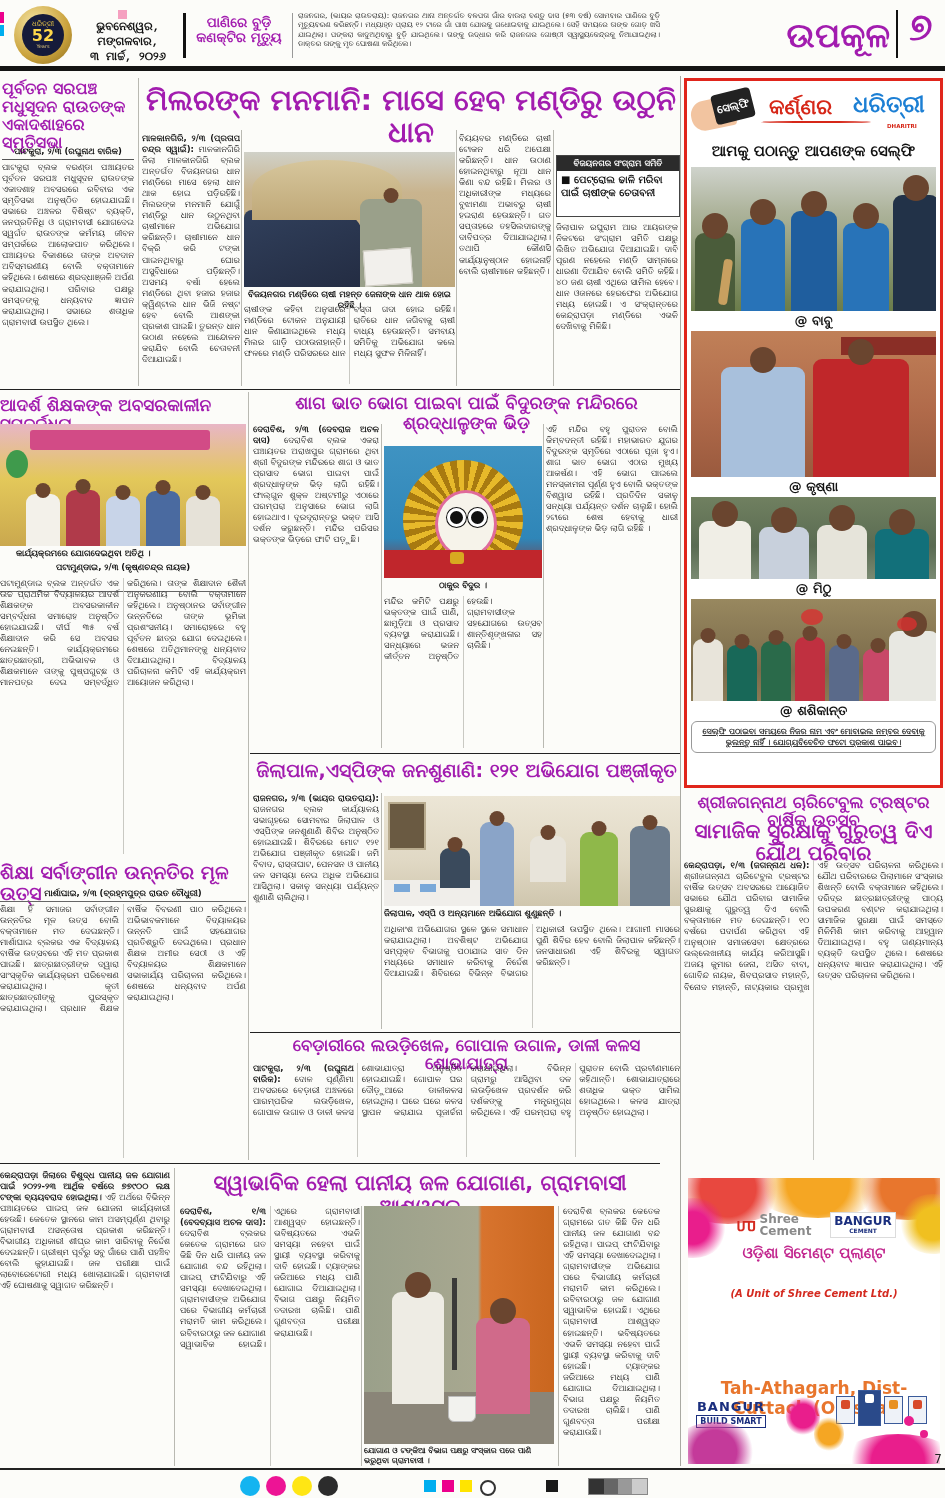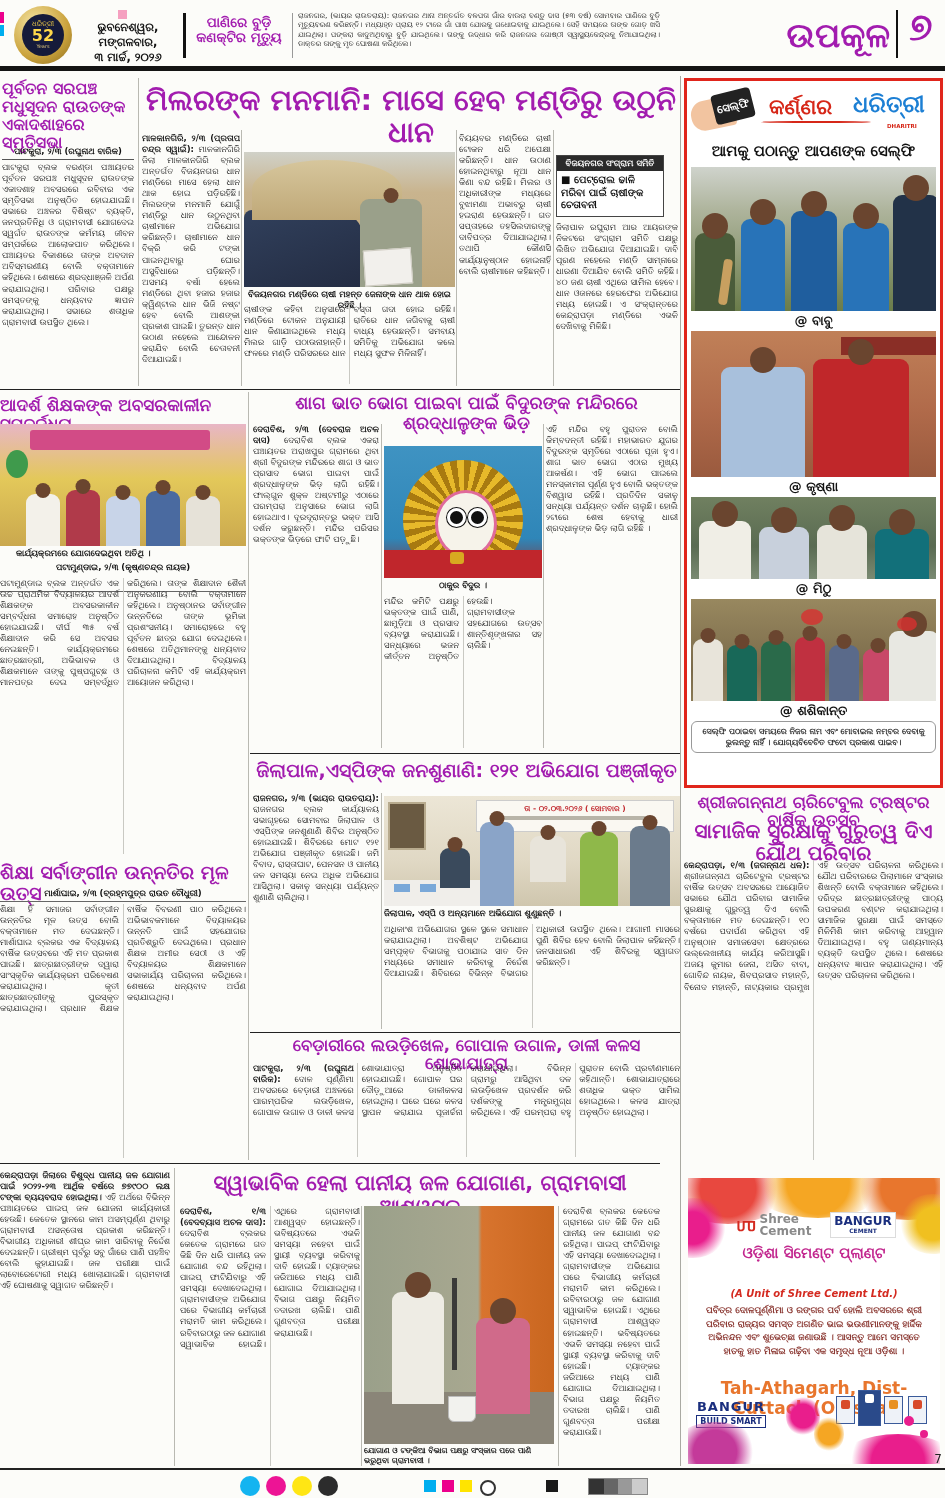--- a/index.html
+++ b/index.html
@@ -55,21 +55,21 @@
   <div class="abs" style="left:118px;top:10px;width:9px;height:9px;background:#f5a0c0;"></div>
 
   <div>
     <div class="logo-ring abs" style="left:14px;top:6px;">
       <div class="logo-core">
         <span style="font-size:7px;">ଧରିତ୍ରୀ</span>
         <span style="font-size:16px;font-weight:bold;">52</span>
         <span style="font-size:5px;color:#d9c27a;">Years</span>
       </div>
     </div>
-    <div class="abs ctr" style="left:76px;top:20px;width:104px;font-weight:bold;font-size:11.5px;line-height:1.3;">
+    <div class="abs ctr" style="left:76px;top:20px;width:104px;font-weight:bold;font-size:11.5px;line-height:1.3;font-family:Liberation Mono, monospace;">
       <div>ଭୁବନେଶ୍ୱର, ମଙ୍ଗଳବାର,</div>
       <div>୩ ମାର୍ଚ୍ଚ, ୨୦୨୬</div>
     </div>
     <div class="abs" style="left:183px;top:13px;width:3px;height:45px;background:#111;"></div>
     <div class="abs ctr hl" style="left:190px;top:15px;width:98px;font-size:13.5px;">
       <div>ପାଣିରେ ବୁଡ଼ି</div>
       <div>କଣକ୍ଟିର ମୃତ୍ୟୁ</div>
     </div>
     <div class="abs" style="left:292px;top:13px;width:1px;height:45px;background:#999;"></div>
     <div class="abs body-txt" style="left:298px;top:11px;width:362px;height:52px;font-size:7.3px;overflow:hidden;">ରାଜନଗର, (ଭାୟର ରାଉତରାୟ): ରାଜନଗର ଥାନା ଅନ୍ତର୍ଗତ ବଳପତା ଗାଁର ବାଉରା ବଣ୍ଡୁ ଦାସ (୫୩ ବର୍ଷ) ସୋମବାର ପାଣିରେ ବୁଡ଼ି ମୃତ୍ୟୁବରଣ କରିଛନ୍ତି। ମଧ୍ୟାହ୍ନ ପ୍ରାୟ ୧୨ ଟାରେ ଗାଁ ପାଖ ଯୋରକୁ ଗଧୋଇବାକୁ ଯାଇଥିଲେ। ସେହି ସମୟରେ ତାଙ୍କ ଗୋଡ଼ ଖସି ଯାଇଥିଲା। ପଙ୍କରା କାଦୁଅଥିବାରୁ ବୁଡ଼ି ଯାଇଥିଲେ। ତାଙ୍କୁ ଉଦ୍ଧାର କରି ରାଜନଗର ଗୋଷ୍ଠୀ ସ୍ୱାସ୍ଥ୍ୟକେନ୍ଦ୍ରକୁ ନିଆଯାଇଥିଲା। ଡାକ୍ତର ତାଙ୍କୁ ମୃତ ଘୋଷଣା କରିଥିଲେ।</div>
@@ -96,21 +96,21 @@
     <div class="ph" style="left:244px;top:152px;width:211px;height:135px;background:linear-gradient(180deg,#d0d1c8 0%,#c9b48e 30%,#bda77c 100%);">
       <div class="abs" style="left:0;top:58px;width:120px;height:77px;background:linear-gradient(160deg,#31405c,#232c42);border-radius:8px 30px 0 0;"></div>
       <div class="abs" style="left:8px;top:8px;width:150px;height:60px;background:linear-gradient(180deg,#d6c69c,#bfa877);border-radius:50% 50% 0 0;"></div>
       <div class="pp" style="left:116px;bottom:0;width:62px;height:88px;background:#9aa08a;"></div>
       <div class="abs" style="left:120px;bottom:2px;width:46px;height:34px;background:#f2f0ec;border:1px solid #cfccc2;transform:rotate(-4deg);"></div>
     </div>
     <div class="abs cap ctr" style="left:244px;top:289px;width:211px;">ବିଜୟନଗର ମଣ୍ଡିରେ ଚାଷୀ ମହନ୍ତ ଜେନାଙ୍କ ଧାନ ଥାକ ହୋଇ ରହିଛି ।</div>
     <div class="abs body-txt cols2" style="left:244px;top:304px;width:211px;height:80px;overflow:hidden;">ଚାଷୀଙ୍କ କହିବା ଅନୁସାରେ ମଣ୍ଡିରେ ଟୋକନ ଅନୁଯାୟୀ ଧାନ କିଣାଯାଇଥିଲେ ମଧ୍ୟ ମିଲର ଗାଡ଼ି ପଠାଉନାହାନ୍ତି। ଫଳରେ ମଣ୍ଡି ପରିସରରେ ଧାନ ବସ୍ତା ଗଦା ହୋଇ ରହିଛି। ରାତିରେ ଧାନ ଜଗିବାକୁ ଚାଷୀ ବାଧ୍ୟ ହେଉଛନ୍ତି। ସମବାୟ ସମିତିକୁ ଅଭିଯୋଗ କଲେ ମଧ୍ୟ ସୁଫଳ ମିଳିନାହିଁ।</div>
     <div class="abs body-txt" style="left:459px;top:133px;width:92px;height:252px;overflow:hidden;">ବିୟୟବର ମଣ୍ଡିରେ ଚାଷୀ ଟୋକନ ଧରି ଅପେକ୍ଷା କରିଛନ୍ତି। ଧାନ ଉଠାଣ ହୋଇନଥିବାରୁ ନୂଆ ଧାନ କିଣା ବନ୍ଦ ରହିଛି। ମିଲର ଓ ଅଧିକାରୀଙ୍କ ମଧ୍ୟରେ ବୁଝାମଣା ଅଭାବରୁ ଚାଷୀ ହଇରାଣ ହେଉଛନ୍ତି। ଗତ ସପ୍ତାହରେ ତହସିଲଦାରଙ୍କୁ ଦାବିପତ୍ର ଦିଆଯାଇଥିଲା। ତଥାପି କୌଣସି କାର୍ଯ୍ୟାନୁଷ୍ଠାନ ହୋଇନାହିଁ ବୋଲି ଚାଷୀମାନେ କହିଛନ୍ତି।</div>
 
-    <div class="npbox" style="left:556px;top:155px;width:108px;height:62px;">
+    <div class="npbox" style="left:556px;top:155px;width:124px;height:62px;">
       <div class="bh">ବିଜୟନଗର ସଂଗ୍ରାମ ସମିତି</div>
       <div class="bb">■ ପେଟ୍ରୋଲ ଢାଳି ମରିବା ପାଇଁ ଚାଷୀଙ୍କ ଚେତାବନୀ</div>
     </div>
     <div class="abs body-txt" style="left:556px;top:222px;width:122px;height:163px;overflow:hidden;">ଜିଲାପାଳ ରଘୁରାମ ଆର ଆୟରଙ୍କ ନିକଟରେ ସଂଗ୍ରାମ ସମିତି ପକ୍ଷରୁ ଲିଖିତ ଅଭିଯୋଗ ଦିଆଯାଇଛି। ଦାବି ପୂରଣ ନହେଲେ ମଣ୍ଡି ସାମ୍ନାରେ ଧାରଣା ଦିଆଯିବ ବୋଲି ସମିତି କହିଛି। ୪୦ ଜଣ ଚାଷୀ ଏଥିରେ ସାମିଲ ହେବେ। ଧାନ ଓଜନରେ ହେରଫେର ଅଭିଯୋଗ ମଧ୍ୟ ହୋଇଛି। ଏ ସଂକ୍ରାନ୍ତରେ କେନ୍ଦ୍ରାପଡ଼ା ମଣ୍ଡିରେ ଏଭଳି ଦେଖିବାକୁ ମିଳିଛି।</div>
   </div>
   <div class="vrule" style="left:241px;top:130px;height:256px;"></div>
   <div class="vrule" style="left:456px;top:130px;height:256px;"></div>
   <div class="vrule" style="left:553px;top:130px;height:256px;"></div>
   <div class="hrule" style="left:0;top:389px;width:680px;"></div>
 
@@ -156,24 +156,20 @@
 
   <div>
     <div class="abs hl ctr" style="left:253px;top:760px;width:427px;font-size:19px;">ଜିଲାପାଳ,ଏସ୍‌ପିଙ୍କ ଜନଶୁଣାଣି: ୧୨୧ ଅଭିଯୋଗ ପଞ୍ଜୀକୃତ</div>
     <div class="abs body-txt" style="left:253px;top:793px;width:126px;height:236px;overflow:hidden;">
       <span class="dl">ରାଜନଗର, ୨/୩ (ଭାୟର ରାଉତରାୟ):</span>
       <span>ରାଜନଗର ବ୍ଲକ କାର୍ଯ୍ୟାଳୟ ସଭାଗୃହରେ ସୋମବାର ଜିଲାପାଳ ଓ ଏସ୍‌ପିଙ୍କ ଜନଶୁଣାଣି ଶିବିର ଅନୁଷ୍ଠିତ ହୋଇଯାଇଛି। ଶିବିରରେ ମୋଟ ୧୨୧ ଅଭିଯୋଗ ପଞ୍ଜୀକୃତ ହୋଇଛି। ଜମି ବିବାଦ, ରାସ୍ତାଘାଟ, ପେନସନ ଓ ପାନୀୟ ଜଳ ସମସ୍ୟା ନେଇ ଅଧିକ ଅଭିଯୋଗ ଆସିଥିଲା। ସକାଳୁ ସନ୍ଧ୍ୟା ପର୍ଯ୍ୟନ୍ତ ଶୁଣାଣି ଚାଲିଥିଲା।</span>
     </div>
 
     <div class="ph" style="left:384px;top:796px;width:296px;height:110px;background:linear-gradient(180deg,#ece6d6 0%,#e0d8c4 60%,#cfc6ae 100%);">
       <div class="abs" style="left:4px;top:6px;width:34px;height:44px;background:#6a5a42;border:2px solid #b8ab8e;"></div>
-      <div class="abs ctr" style="left:92px;top:4px;width:196px;height:30px;background:#faf8f2;border:1px solid #ccc;">
-        <div style="font-size:7.5px;color:#c0262c;font-weight:bold;margin-top:3px;">ତା - ୦୨.୦୩.୨୦୨୬ ( ସୋମବାର )</div>
-        <div style="margin:2px auto 0;width:160px;height:4px;background:#b8b4a8;"></div>
-      </div>
       <div class="abs" style="left:0;bottom:0;width:120px;height:26px;background:#f0eeea;"></div>
       <div class="abs" style="left:10px;bottom:14px;width:16px;height:8px;background:#7aa8d8;"></div>
       <div class="abs" style="left:36px;bottom:14px;width:16px;height:8px;background:#7aa8d8;"></div>
       <div class="pp" style="left:56px;bottom:18px;width:30px;height:40px;background:#3a4a5c;"></div>
       <div class="pp" style="left:96px;bottom:0;width:34px;height:84px;background:#8aa4c8;"></div>
       <div class="pp" style="left:146px;bottom:24px;width:36px;height:46px;background:#e8e4da;"></div>
       <div class="pp" style="left:196px;bottom:0;width:38px;height:74px;background:#8fb84a;"></div>
       <div class="pp" style="left:246px;bottom:0;width:40px;height:80px;background:#6b7b8c;"></div>
     </div>
     <div class="abs cap" style="left:384px;top:908px;width:296px;">ଜିଲାପାଳ, ଏସ୍‌ପି ଓ ଅନ୍ୟମାନେ ଅଭିଯୋଗ ଶୁଣୁଛନ୍ତି ।</div>
@@ -270,21 +266,21 @@
       <div class="pp" style="left:70px;bottom:0;width:30px;height:60px;background:#2a6a4a;"></div>
       <div class="pp" style="left:104px;bottom:0;width:30px;height:64px;background:#c03040;"></div>
       <div class="pp" style="left:138px;bottom:0;width:30px;height:56px;background:#5a6a8a;"></div>
       <div class="pp" style="left:172px;bottom:0;width:30px;height:52px;background:#c84868;"></div>
       <div class="pp big" style="left:198px;bottom:0;width:50px;height:70px;background:#e8e8e2;"></div>
       <div class="abs" style="left:110px;top:10px;width:22px;height:16px;background:#d83030;border-radius:50%;opacity:.8;"></div>
       <div class="abs" style="left:206px;top:18px;width:20px;height:14px;background:#d83030;border-radius:50%;opacity:.8;"></div>
     </div>
     <div class="s-cap">@ ଶଶିକାନ୍ତ</div>
 
-    <div style="border:1px solid #999;border-radius:6px;padding:4px 6px;font-size:8px;text-align:center;line-height:1.4;font-weight:bold;color:#333;">ସେଲ୍ଫି ପଠାଇବା ସମୟରେ ନିଜର ନାମ ଏବଂ ମୋବାଇଲ ନମ୍ବର ଦେବାକୁ ଭୁଲନ୍ତୁ ନାହିଁ । ଯୋଗ୍ୟବିବେଚିତ ଫଟୋ ପ୍ରକାଶ ପାଇବ।</div>
+    <div style="border:1px solid #999;border-radius:6px;padding:4px 6px;font-size:8px;text-align:center;line-height:1.4;font-weight:bold;color:#333;text-decoration:underline;">ସେଲ୍ଫି ପଠାଇବା ସମୟରେ ନିଜର ନାମ ଏବଂ ମୋବାଇଲ ନମ୍ବର ଦେବାକୁ ଭୁଲନ୍ତୁ ନାହିଁ । ଯୋଗ୍ୟବିବେଚିତ ଫଟୋ ପ୍ରକାଶ ପାଇବ।</div>
   </div>
 
   <div>
     <div class="abs hl ctr" style="left:684px;top:794px;width:259px;font-size:16.5px;">ଶ୍ରୀଜଗନ୍ନାଥ ଚାରିଟେବୁଲ ଟ୍ରଷ୍ଟର ବାର୍ଷିକ ଉତ୍ସବ</div>
     <div class="abs hl ctr" style="left:684px;top:820px;width:259px;font-size:20px;">ସାମାଜିକ ସୁରକ୍ଷାକୁ ଗୁରୁତ୍ୱ ଦିଏ ଯୌଥ ପରିବାର</div>
     <div class="abs body-txt cols2" style="left:684px;top:860px;width:259px;height:300px;overflow:hidden;">
       <span class="dl">କେନ୍ଦ୍ରାପଡ଼ା, ୧/୩ (ଜଗନ୍ନାଥ ଧଳ):</span>
       <span>ଶ୍ରୀଜଗନ୍ନାଥ ଚାରିଟେବୁଲ ଟ୍ରଷ୍ଟର ବାର୍ଷିକ ଉତ୍ସବ ଅବସରରେ ଆୟୋଜିତ ସଭାରେ ଯୌଥ ପରିବାର ସାମାଜିକ ସୁରକ୍ଷାକୁ ଗୁରୁତ୍ୱ ଦିଏ ବୋଲି ବକ୍ତାମାନେ ମତ ଦେଇଛନ୍ତି। ୧୦ ବର୍ଷରେ ପଦାର୍ପଣ କରିଥିବା ଏହି ଅନୁଷ୍ଠାନ ସମାଜସେବା କ୍ଷେତ୍ରରେ ଉଲ୍ଲେଖନୀୟ କାର୍ଯ୍ୟ କରିଆସୁଛି। ଅଜୟ କୁମାର ଜେନା, ଅସିତ ବାବା, ଗୋବିନ୍ଦ ନାୟକ, ଶିବପ୍ରସାଦ ମହାନ୍ତି, ବିନୋଦ ମହାନ୍ତି, ନାଟ୍ୟକାର ପ୍ରମୁଖ ଏହି ଉତ୍ସବ ପରିଚାଳନା କରିଥିଲେ। ଯୌଥ ପରିବାରରେ ପିଲାମାନେ ସଂସ୍କାର ଶିଖନ୍ତି ବୋଲି ବକ୍ତାମାନେ କହିଥିଲେ। ଦରିଦ୍ର ଛାତ୍ରଛାତ୍ରୀଙ୍କୁ ପାଠ୍ୟ ଉପକରଣ ବଣ୍ଟନ କରାଯାଇଥିଲା। ସାମାଜିକ ସୁରକ୍ଷା ପାଇଁ ସମସ୍ତେ ମିଳିମିଶି କାମ କରିବାକୁ ଆହ୍ୱାନ ଦିଆଯାଇଥିଲା। ବହୁ ଗଣ୍ୟମାନ୍ୟ ବ୍ୟକ୍ତି ଉପସ୍ଥିତ ଥିଲେ। ଶେଷରେ ଧନ୍ୟବାଦ ଜ୍ଞାପନ କରାଯାଇଥିଲା। ଏହି ଉତ୍ସବ ପରିଚାଳନା କରିଥିଲେ।</span>
     </div>
   </div>
@@ -302,21 +298,20 @@
         <span>Shree</span><br><span>Cement</span>
       </span>
     </div>
     <div class="abs ctr" style="left:142px;top:34px;width:64px;background:#fff;border:1px solid #dcdcdc;padding:2px 0;color:#1b2f7e;font-weight:bold;line-height:1.1;">
       <div style="font-size:12px;">BANGUR</div>
       <div style="font-size:6px;">CEMENT</div>
     </div>
 
     <div class="abs ctr" style="left:0;top:66px;width:252px;font-size:15px;font-weight:bold;color:#c2268e;">ଓଡ଼ିଶା ସିମେଣ୍ଟ ପ୍ଲାଣ୍ଟ</div>
     <div class="abs ctr" style="left:0;top:110px;width:252px;font-size:10px;font-weight:bold;font-style:italic;color:#d42a20;">(A Unit of Shree Cement Ltd.)</div>
-    <div class="abs ctr" style="left:12px;top:126px;width:228px;font-size:9px;font-weight:bold;color:#8c3a34;line-height:1.5;">ପବିତ୍ର ଦୋଳପୂର୍ଣ୍ଣିମା ଓ ରଙ୍ଗର ପର୍ବ ହୋଲି ଅବସରରେ ଶ୍ରୀ ପରିବାର ରାଜ୍ୟର ସମସ୍ତ ଅଗଣିତ ଭାଇ ଭଉଣୀମାନଙ୍କୁ ହାର୍ଦ୍ଦିକ ଅଭିନନ୍ଦନ ଏବଂ ଶୁଭେଚ୍ଛା ଜଣାଉଛି । ଆସନ୍ତୁ ଆମେ ସମସ୍ତେ ହାତକୁ ହାତ ମିଳାଇ ଗଢ଼ିବା ଏକ ସମୃଦ୍ଧ ନୂଆ ଓଡ଼ିଶା ।</div>
     <div class="abs ctr" style="left:0;top:200px;width:252px;font-size:17px;font-weight:bold;color:#e8762d;">Tah-Athagarh, Dist-Cuttack (Odisha)</div>
 
     <div class="abs ctr" style="left:8px;top:222px;width:70px;color:#1b2f7e;font-weight:bold;line-height:1.15;">
       <div style="font-size:13px;letter-spacing:1px;">BANGUR</div>
       <div style="font-size:8px;border:1px solid #1b2f7e;padding:1px 0;">BUILD SMART</div>
     </div>
     <div class="bag" style="left:148px;top:218px;">
         <i></i>
       </div>
     <div class="bag" style="left:170px;top:212px;width:21px;height:34px;background:#2a4a8a;">

